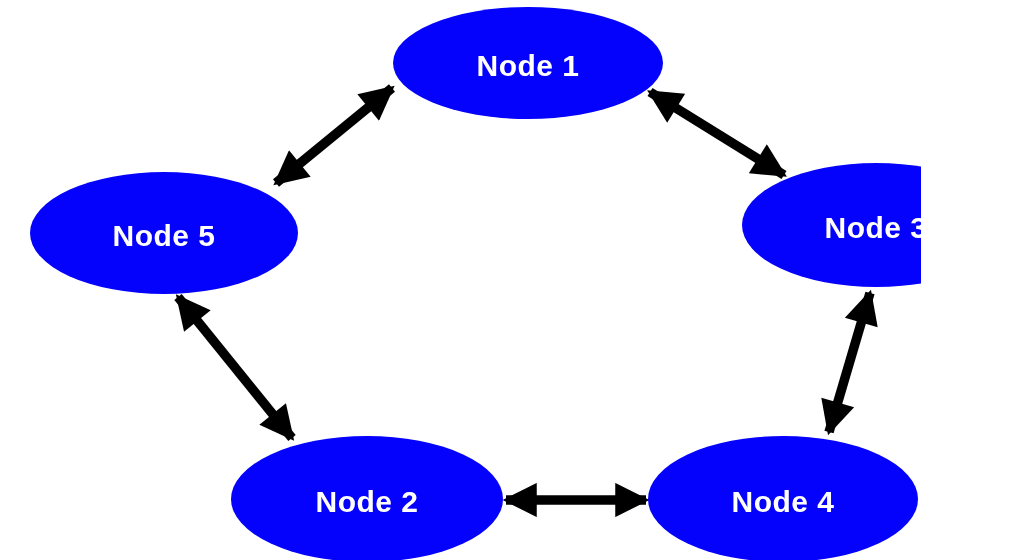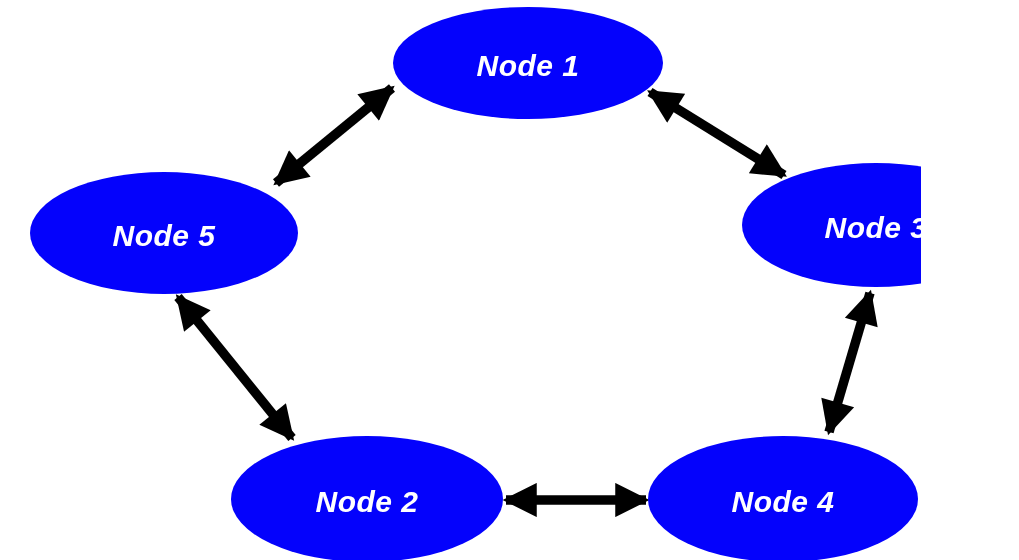--- a/index.html
+++ b/index.html
@@ -7,21 +7,20 @@
     padding: 0;
     background: #ffffff;
     font-family: "Liberation Sans", sans-serif;
   }
   .canvas {
     position: relative;
     width: 921px;
     height: 560px;
     overflow: hidden;
     background: #ffffff;
-    font-style: italic;
   }
   .canvas svg {
     position: absolute;
     left: 0;
     top: 0;
     display: block;
   }
   .node-label {
     font-family: "Liberation Sans", sans-serif;
     font-size: 30px;

